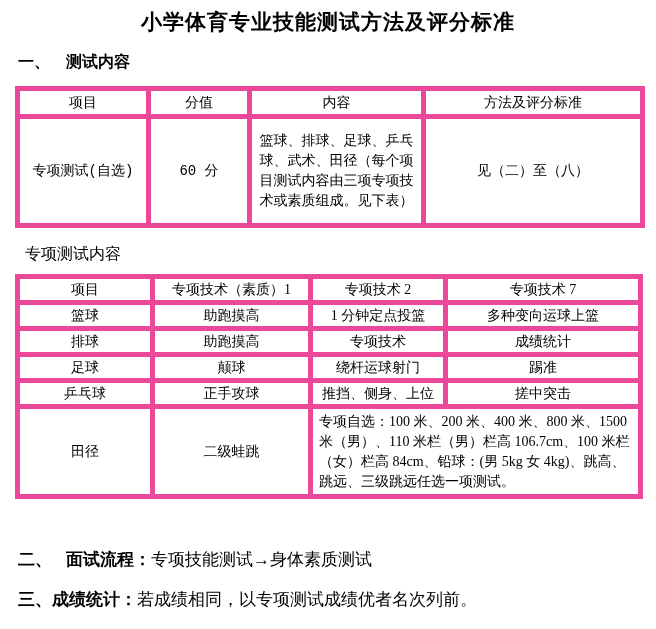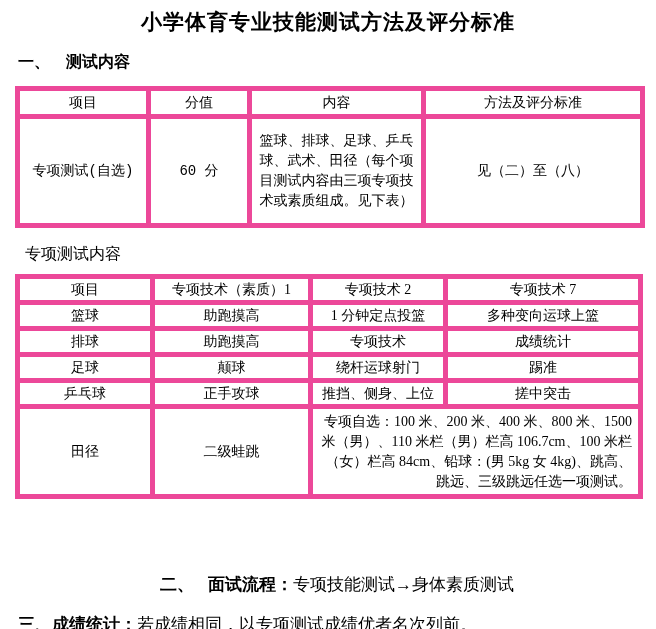--- a/index.html
+++ b/index.html
@@ -53,31 +53,31 @@
 
   .t2-caption {
     margin: 16px 0 0 25px;
     font-size: 16px;
     font-weight: normal;
   }
   .t2 { width: 623px; margin-top: 9px; }
   .t2 td { height: 19px; }
   .t2 .tianjing-row td { height: 81px; }
   .t2 .tianjing-text {
-    text-align: right;
+    text-align: left;
     line-height: 20px;
     padding: 2px 6px;
     font-size: 14px;
   }
 
   .flow-line {
     margin-left: 18px;
     font-size: 17px;
   }
-  .flow-line.first { margin-top: 74px; text-align: center; }
+  .flow-line.first { margin-top: 49px; }
   .flow-line.second { margin-top: 17px; }
   .flow-line .b { font-weight: bold; }
   .flow-line .num-gap { margin-right: 14px; }
 </style>
 </head>
 <body>
 
 <div class="page">
 
   <h1 class="doc-title">小学体育专业技能测试方法及评分标准</h1>

